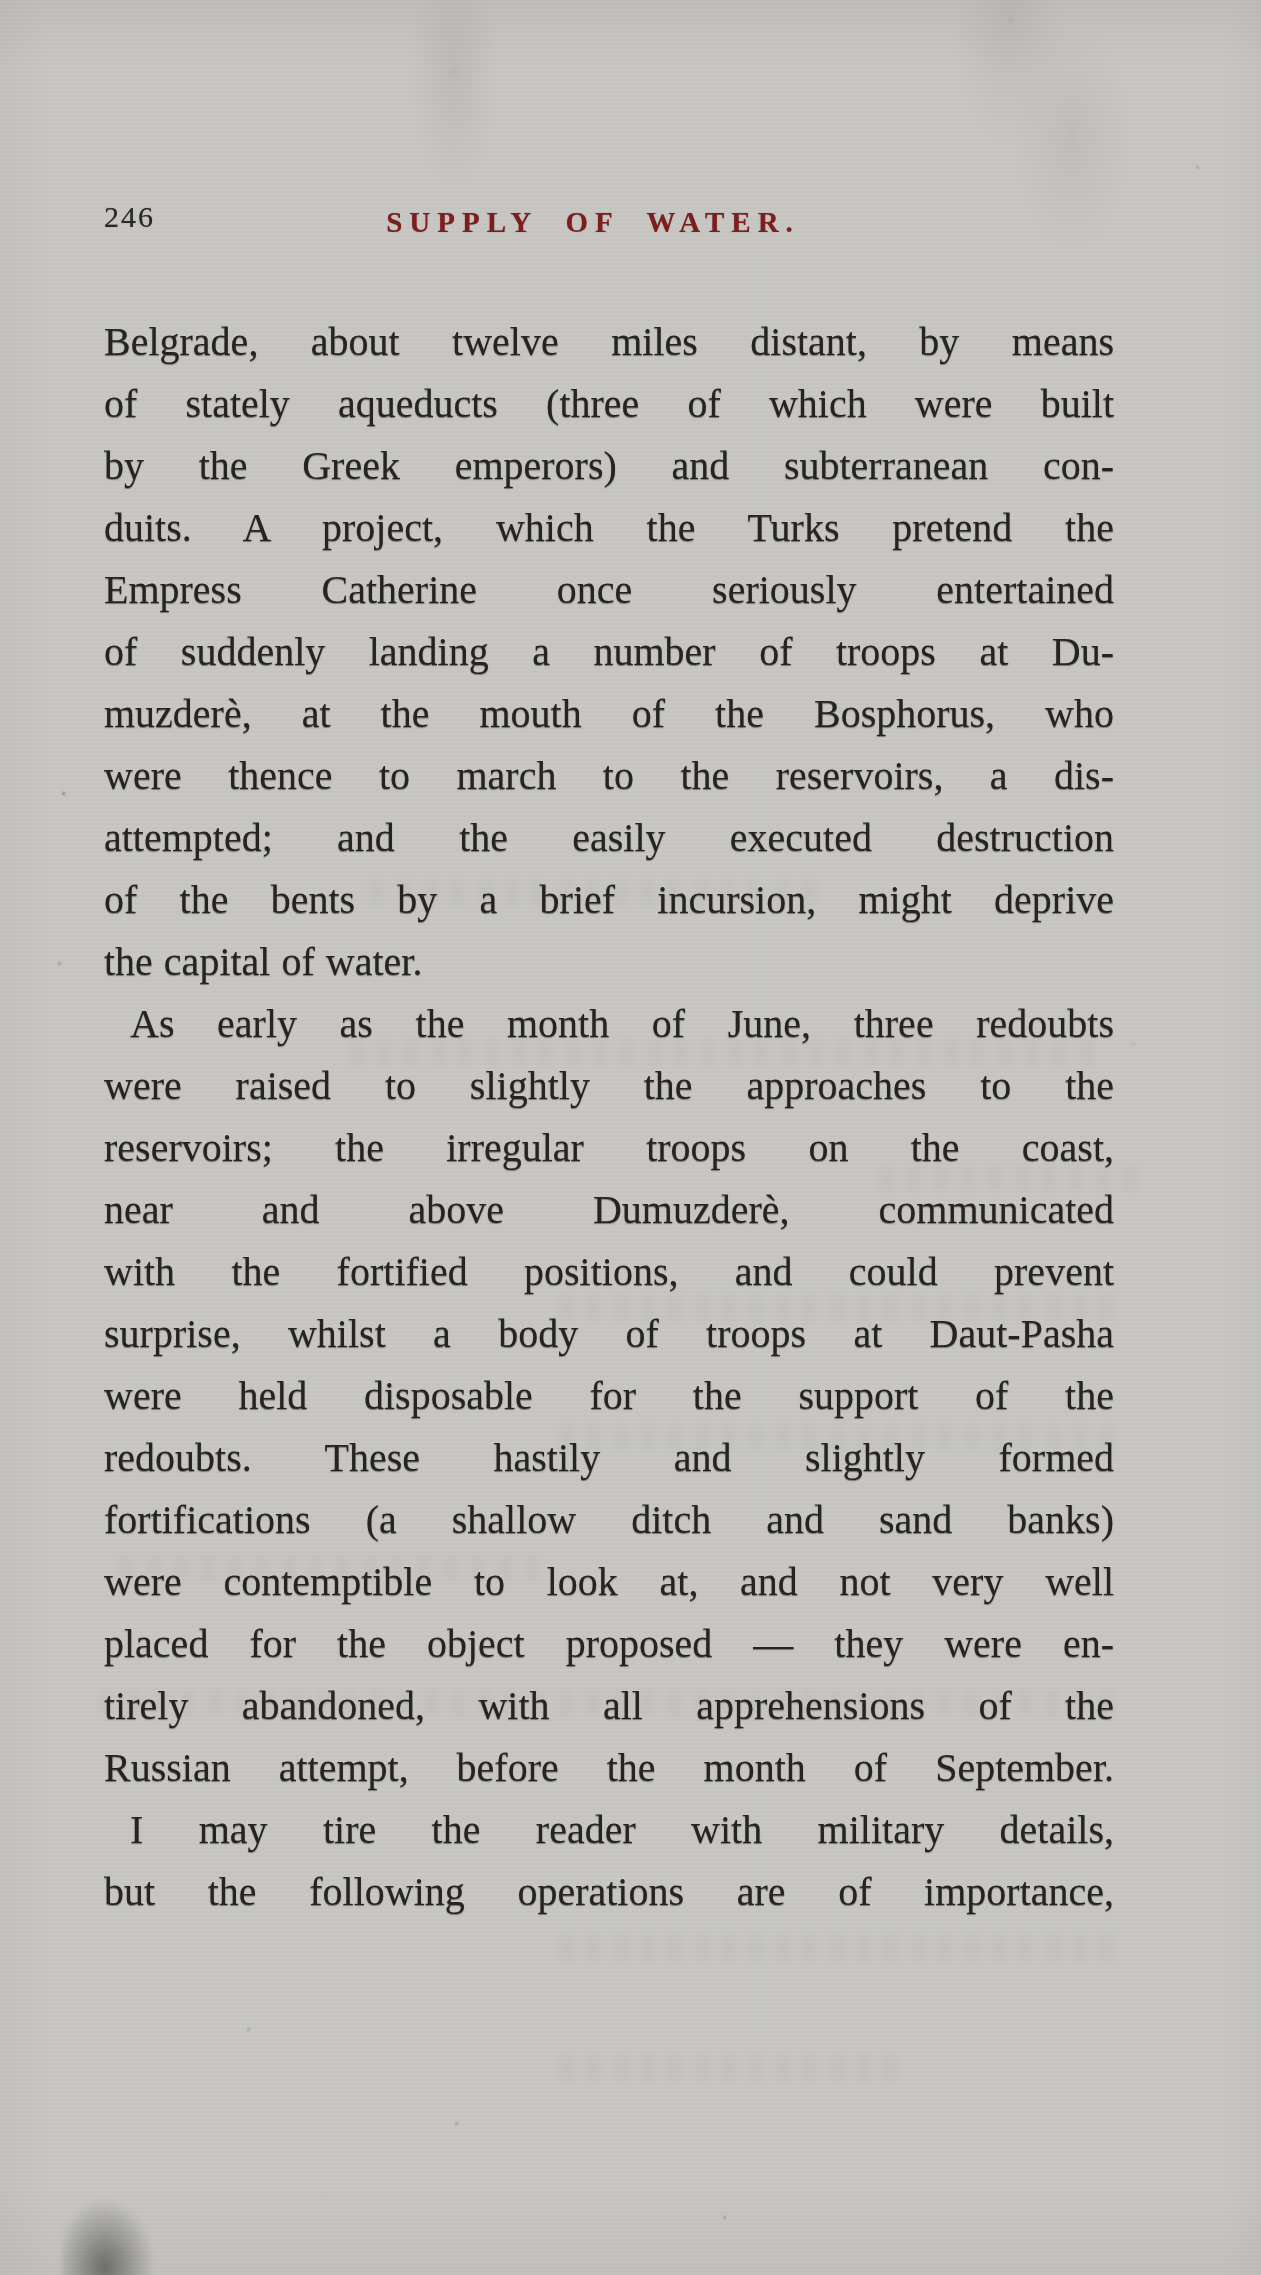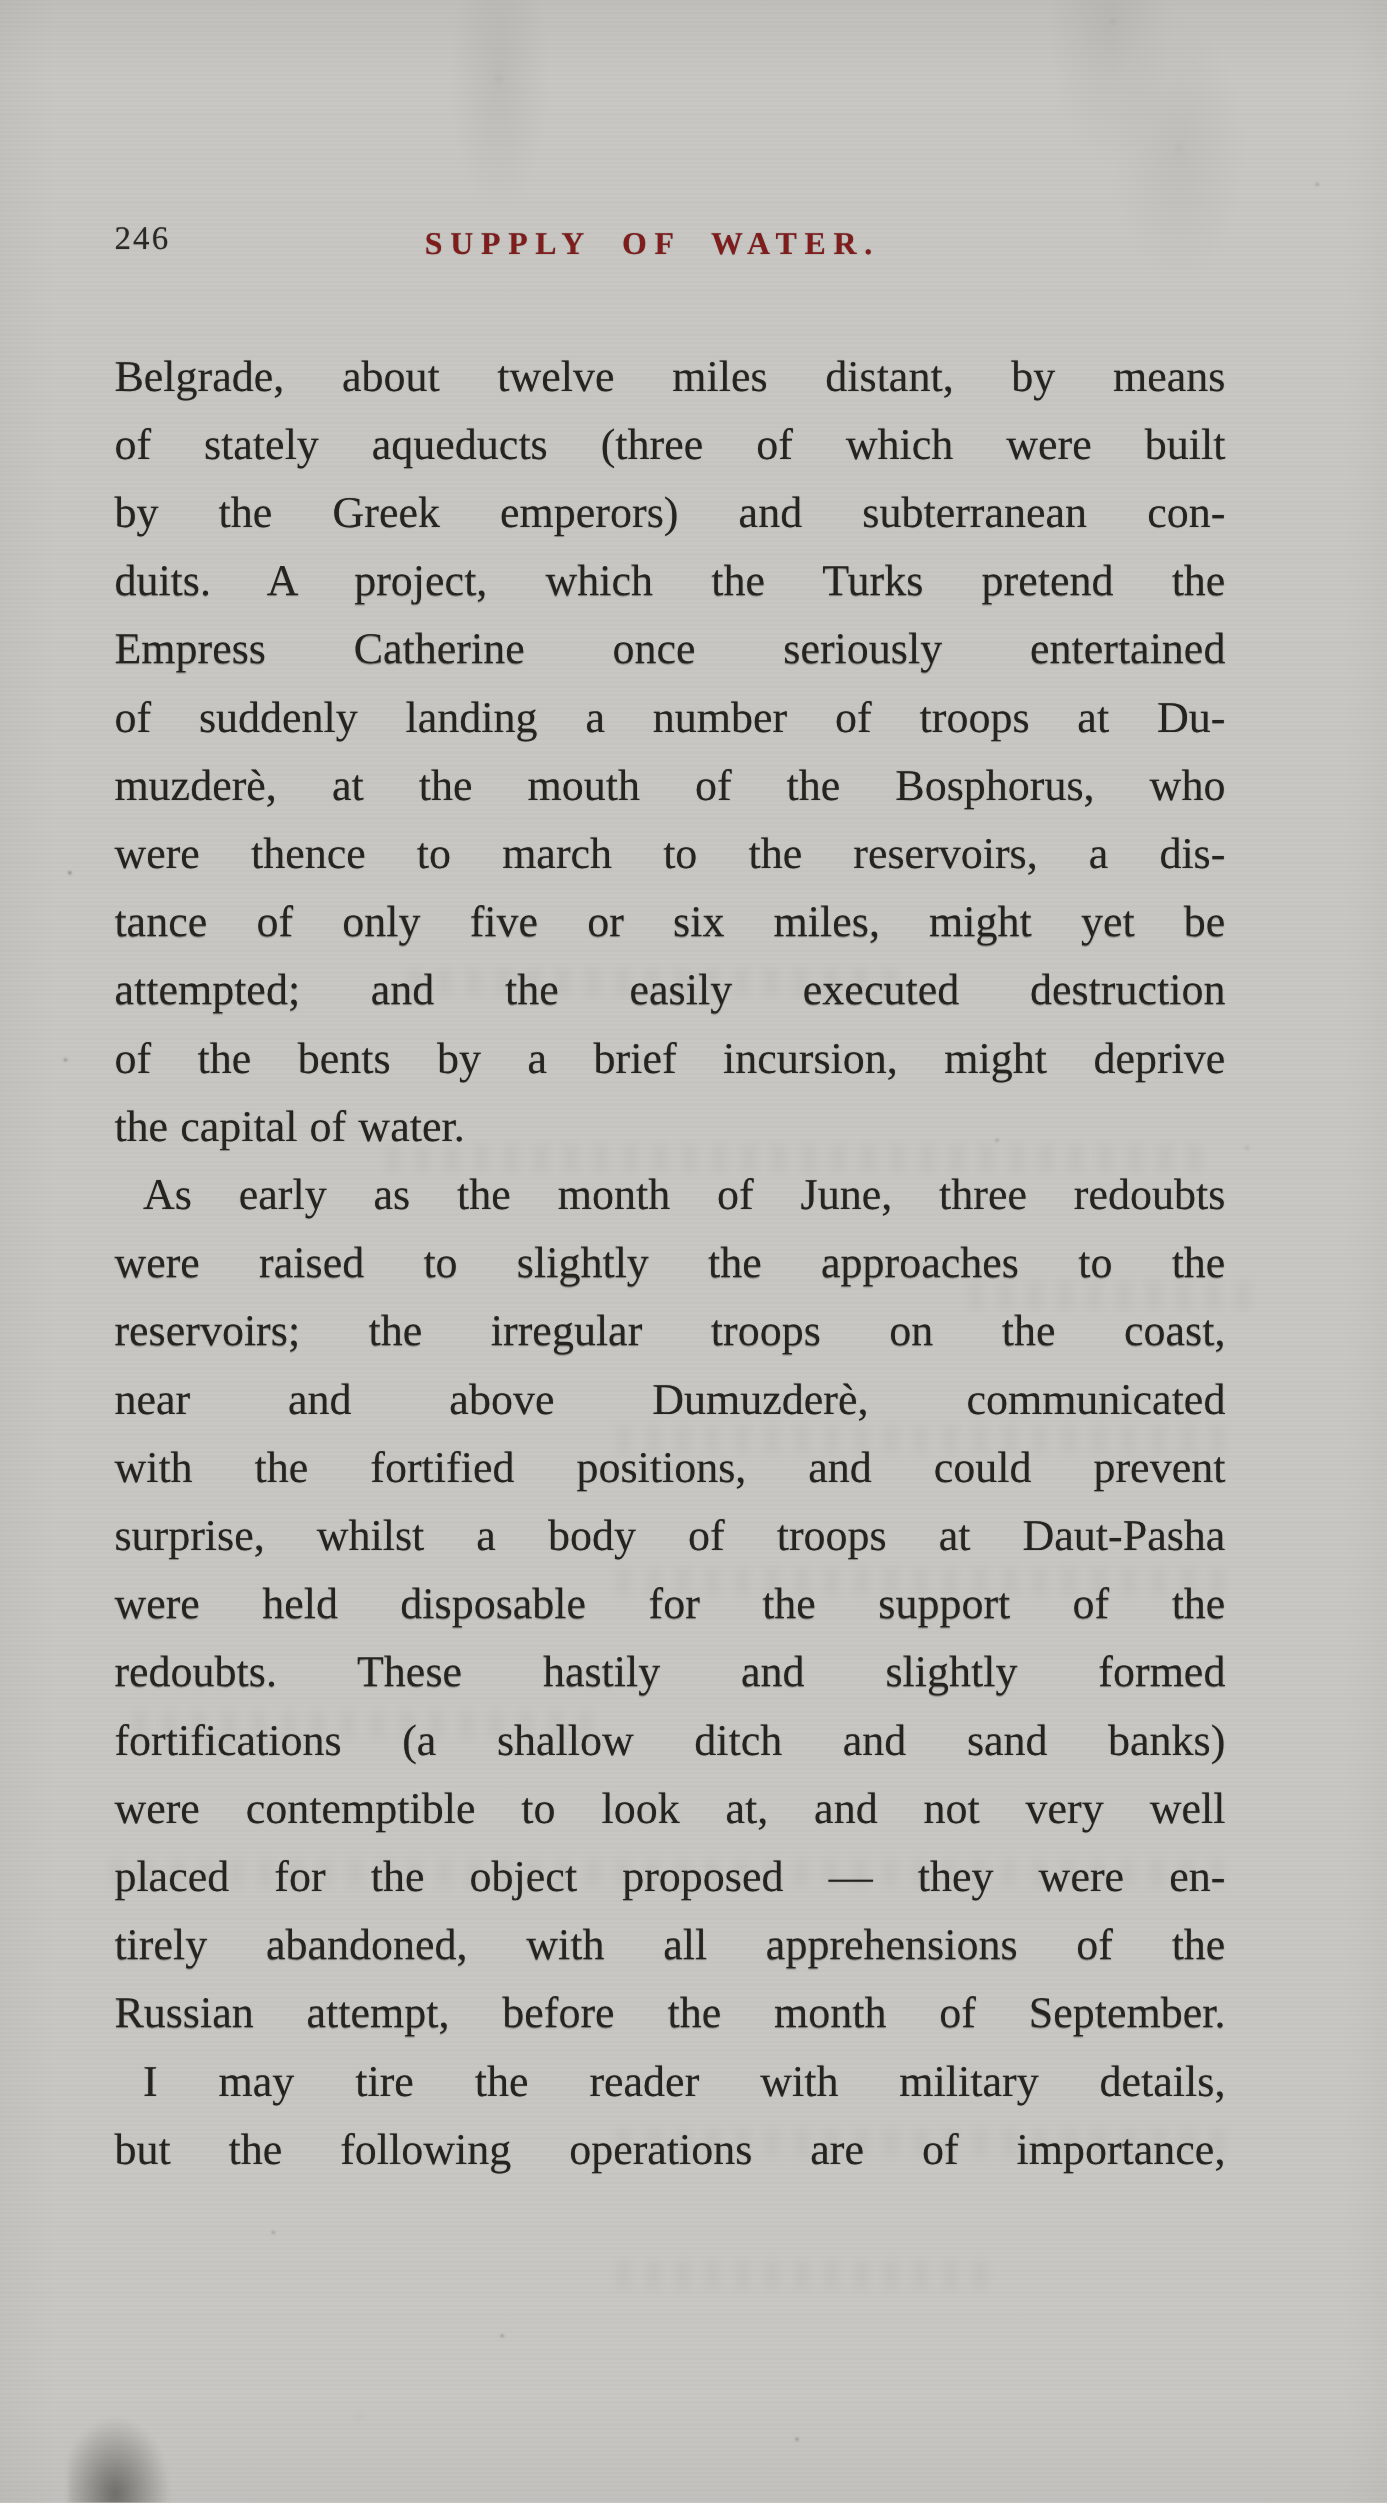--- a/index.html
+++ b/index.html
@@ -136,21 +136,20 @@
 <div class="text-block">
     <div class="paragraph">
       <div class="line just">Belgrade, about twelve miles distant, by means</div>
       <div class="line just">of stately aqueducts (three of which were built</div>
       <div class="line just">by the Greek emperors) and subterranean con-</div>
       <div class="line just">duits. A project, which the Turks pretend the</div>
       <div class="line just">Empress Catherine once seriously entertained</div>
       <div class="line just">of suddenly landing a number of troops at Du-</div>
       <div class="line just">muzderè, at the mouth of the Bosphorus, who</div>
       <div class="line just">were thence to march to the reservoirs, a dis-</div>
-      <div class="line just">tance of only five or six miles, might yet be</div>
       <div class="line just">attempted; and the easily executed destruction</div>
       <div class="line just">of the bents by a brief incursion, might deprive</div>
       <div class="line">the capital of water.</div>
     </div>
     <div class="paragraph">
       <div class="line just indent">As early as the month of June, three redoubts</div>
       <div class="line just">were raised to slightly the approaches to the</div>
       <div class="line just">reservoirs; the irregular troops on the coast,</div>
       <div class="line just">near and above Dumuzderè, communicated</div>
       <div class="line just">with the fortified positions, and could prevent</div>

